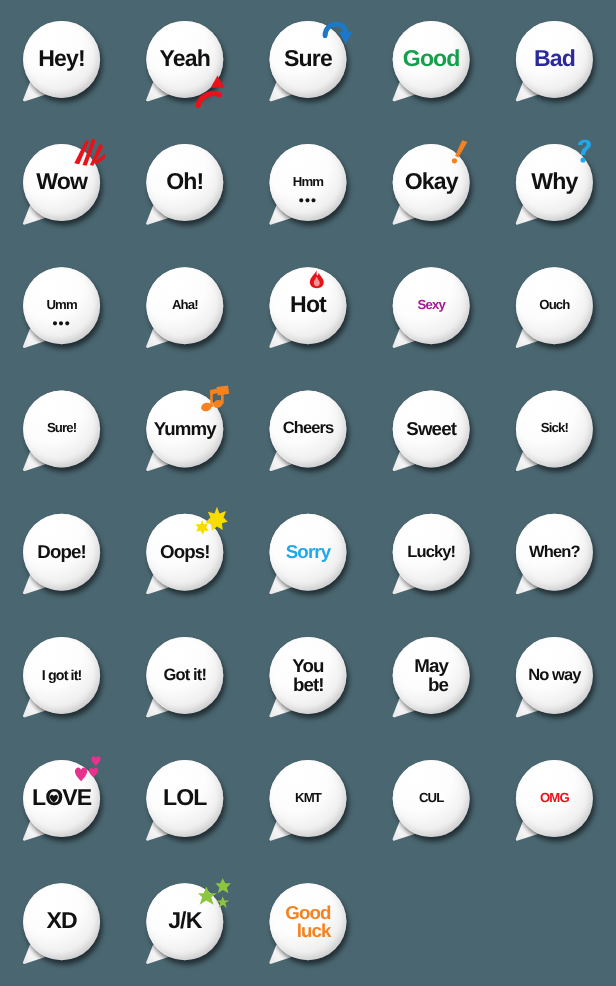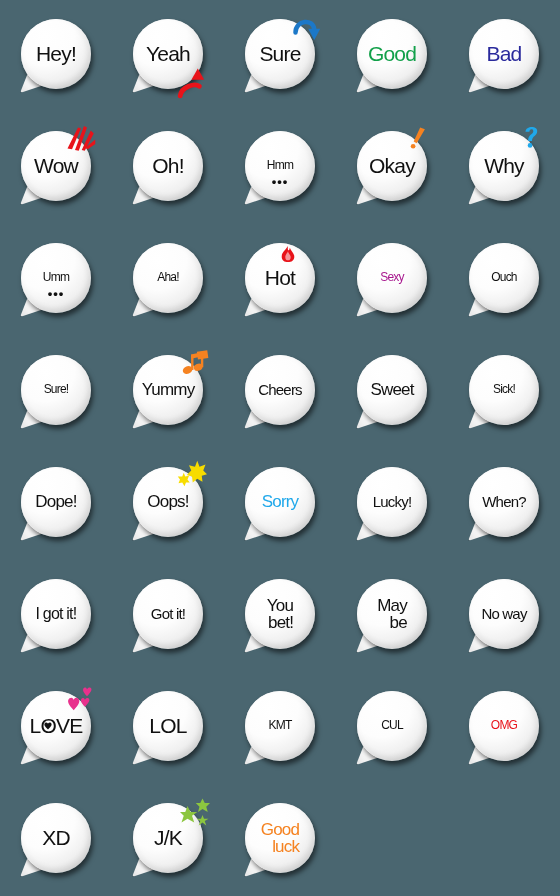--- a/index.html
+++ b/index.html
@@ -63,41 +63,41 @@
     z-index: 2;
     display: flex;
     align-items: center;
     justify-content: center;
   }
   .bubble-text {
     position: relative;
     z-index: 3;
     text-align: center;
     line-height: 0.97;
-    font-weight: normal;
+    font-weight: bold;
     letter-spacing: -0.8px;
     white-space: nowrap;
     color: #111111;
     font-family: "Liberation Sans", sans-serif;
     user-select: none;
   }
   .bubble-text.two-line {
     line-height: 1.02;
     white-space: normal;
   }
   .bubble-text .ln {
     display: block;
     text-align: right;
   }
   
   .sz-xl { font-size: 21px; }
   .sz-lg { font-size: 12px; }
   .sz-md { font-size: 17px; }
   .sz-sm { font-size: 15px; }
-  .sz-tiny { font-size: 16px; }
+  .sz-tiny { font-size: 13px; }
 
   
   .deco {
     position: absolute;
     z-index: 4;
     pointer-events: none;
   }
   
   .deco-arrow { right: -2px; top: -4px; width: 30px; height: 30px; }
   

